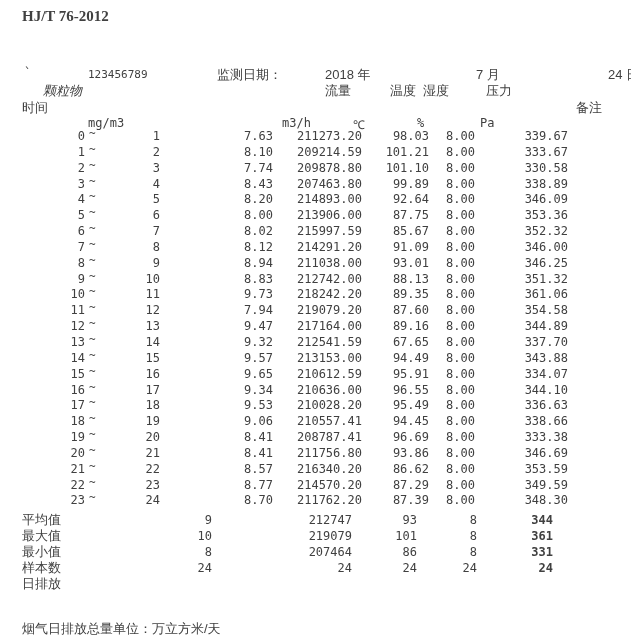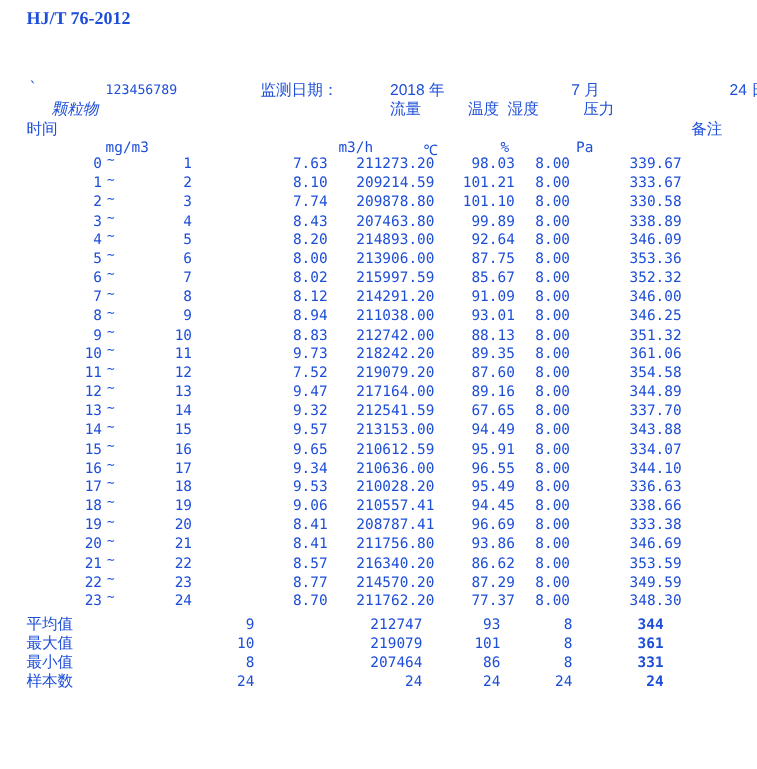--- a/index.html
+++ b/index.html
@@ -1,18 +1,18 @@
 <!DOCTYPE html>
 <html><head>
 <meta charset="utf-8">
 <style>
   html,body { margin:0; padding:0; background:#fff; }
   #page {
     position:relative; width:631px; height:641px; background:#ffffff;
-    color:#1d4ed8; font-family:"Liberation Sans","DejaVu Sans",sans-serif;
+    color:#404040; font-family:"Liberation Sans","DejaVu Sans",sans-serif;
     overflow:hidden;
   }
   .abs { position:absolute; white-space:pre; }
   .cn  { font-size:13px; }
   .num { font-family:"DejaVu Sans Mono","Liberation Mono",monospace; font-size:12px; }
   .doc-code { font-family:"Liberation Serif","DejaVu Serif",serif; font-weight:bold; font-size:15px; }
   .title { font-weight:bold; font-size:20px; letter-spacing:1.5px; }
 
   #data-rows { position:absolute; left:0; top:129px; width:631px; }
   #summary-rows { position:absolute; left:0; top:512px; width:631px; }
@@ -182,21 +182,21 @@
         <span class="cell c-dust">9.73</span>
         <span class="cell c-flow">218242.20</span>
         <span class="cell c-temp">89.35</span>
         <span class="cell c-hum">8.00</span>
         <span class="cell c-press">361.06</span>
       </div>
       <div class="row">
         <span class="cell c-start">11</span>
         <span class="cell c-tilde">~</span>
         <span class="cell c-end">12</span>
-        <span class="cell c-dust">7.52</span>
+        <span class="cell c-dust">7.94</span>
         <span class="cell c-flow">219079.20</span>
         <span class="cell c-temp">87.60</span>
         <span class="cell c-hum">8.00</span>
         <span class="cell c-press">354.58</span>
       </div>
       <div class="row">
         <span class="cell c-start">12</span>
         <span class="cell c-tilde">~</span>
         <span class="cell c-end">13</span>
         <span class="cell c-dust">9.47</span>
@@ -304,21 +304,21 @@
         <span class="cell c-temp">87.29</span>
         <span class="cell c-hum">8.00</span>
         <span class="cell c-press">349.59</span>
       </div>
       <div class="row">
         <span class="cell c-start">23</span>
         <span class="cell c-tilde">~</span>
         <span class="cell c-end">24</span>
         <span class="cell c-dust">8.70</span>
         <span class="cell c-flow">211762.20</span>
-        <span class="cell c-temp">77.37</span>
+        <span class="cell c-temp">87.39</span>
         <span class="cell c-hum">8.00</span>
         <span class="cell c-press">348.30</span>
       </div>
     </div>
 
   <div id="summary-rows">
       <div class="srow">
         <span class="s-label">平均值</span>
         <span class="cell s-dust">9</span>
         <span class="cell s-flow">212747</span>
@@ -343,15 +343,24 @@
         <span class="cell s-press">331</span>
       </div>
       <div class="srow">
         <span class="s-label">样本数</span>
         <span class="cell s-dust">24</span>
         <span class="cell s-flow">24</span>
         <span class="cell s-temp">24</span>
         <span class="cell s-hum">24</span>
         <span class="cell s-press">24</span>
       </div>
+      <div class="srow">
+        <span class="s-label">日排放</span>
+        <span class="cell s-dust"></span>
+        <span class="cell s-flow"></span>
+        <span class="cell s-temp"></span>
+        <span class="cell s-hum"></span>
+        <span class="cell s-press"></span>
+      </div>
     </div>
 
+  <div class="abs cn" style="left:22px; top:620px;">烟气日排放总量单位：万立方米/天</div>
 </div>
 
 </body></html>

